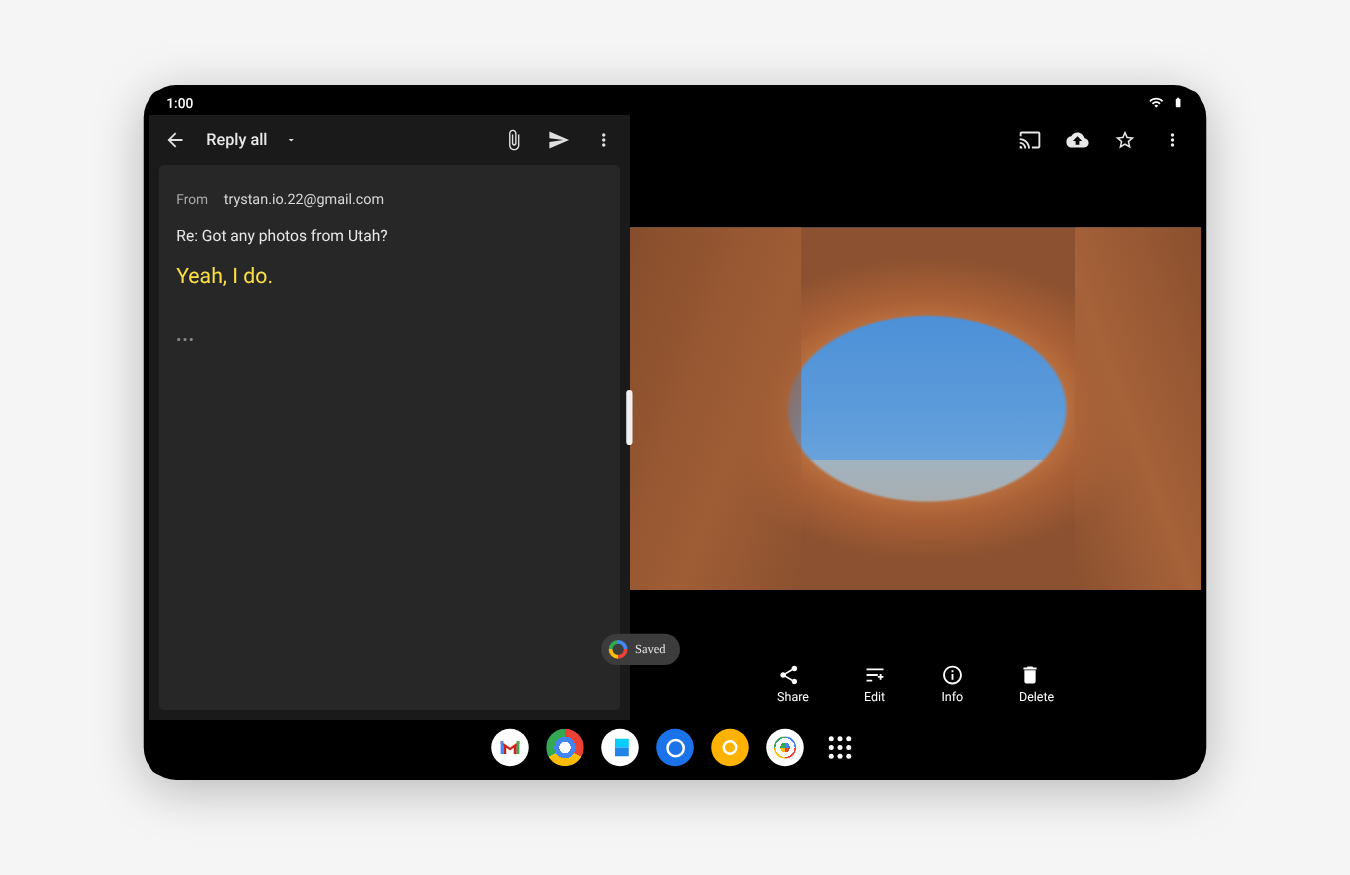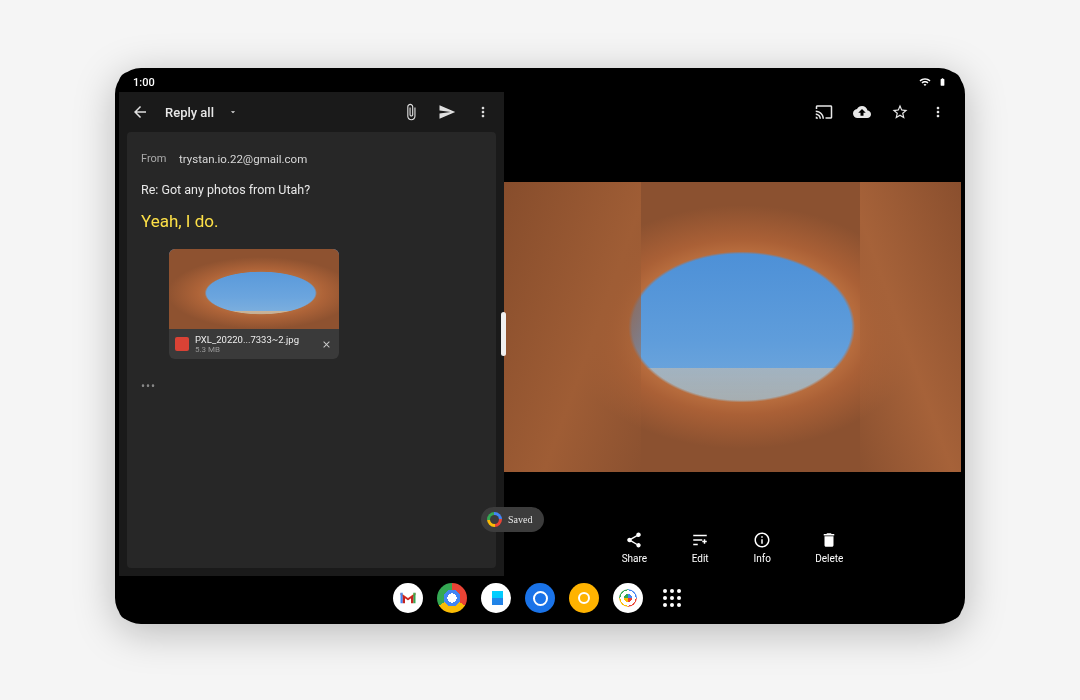--- a/index.html
+++ b/index.html
@@ -81,21 +81,21 @@
     background: #272727;
     border-radius: 4px;
     padding: 14px;
     overflow: hidden;
     display: flex;
     flex-direction: column;
   }
   
   .field-row {
     display: flex;
-    align-items: flex-start;
+    align-items: center;
     padding: 6px 0 10px 0;
     font-size: 11.5px;
     color: #b8b8b8;
   }
   .field-label { width: 38px; color: #aaa; font-size: 11px; }
   .field-value { color: #d8d8d8; }
   
   .to-row { padding: 4px 0 10px 0; display: flex; align-items: center; }
   .chip {
     display: flex;
@@ -245,21 +245,21 @@
     height: 54px;
     display: flex;
     justify-content: center;
     align-items: center;
     gap: 44px;
     padding-bottom: 4px;
   }
   .action-btn {
     display: flex;
     flex-direction: column;
-    align-items: center;
+    align-items: flex-start;
     gap: 4px;
     color: #fff;
     font-size: 10px;
     cursor: pointer;
   }
   .action-btn svg { fill: #fff; }
   
   
   .split-handle {
     position: absolute;
@@ -406,39 +406,20 @@
         </div>
 
         <div class="compose-canvas">
           <div class="field-row">
             <span class="field-label">From</span>
             <span class="field-value">trystan.io.22@gmail.com</span>
           </div>
           <div class="subject">Re: Got any photos from Utah?</div>
           <div class="body-text">Yeah, I do.</div>
 
-          <div class="attachment">
-            <div class="attachment-preview">
-              <div class="arch-sky"></div>
-              <div class="arch-ground"></div>
-              <div class="arch-rock"></div>
-            </div>
-            <div class="attachment-strip">
-              <div class="file-icon"></div>
-              <div class="file-meta">
-                <div class="file-name">PXL_20220...7333~2.jpg</div>
-                <div class="file-size">5.3 MB</div>
-              </div>
-              <div class="remove-attach">
-                <svg width="11" height="11" viewBox="0 0 24 24">
-                    <path d="M19 6.41L17.59 5 12 10.59 6.41 5 5 6.41 10.59 12 5 17.59 6.41 19 12 13.41 17.59 19 19 17.59 13.41 12z"></path>
-                  </svg>
-              </div>
-            </div>
-          </div>
 
           <div class="ellipsis-quoted">•••</div>
         </div>
       </div>
 
       <div class="right-pane">
         <div class="photos-topbar">
           <div class="icon-btn">
             <svg width="18" height="18" viewBox="0 0 24 24">
                 <path d="M21 3H3c-1.1 0-2 .9-2 2v3h2V5h18v14h-7v2h7c1.1 0 2-.9 2-2V5c0-1.1-.9-2-2-2zM1 18v3h3c0-1.66-1.34-3-3-3zm0-4v2c2.76 0 5 2.24 5 5h2c0-3.87-3.13-7-7-7zm0-4v2c4.97 0 9 4.03 9 9h2c0-6.08-4.93-11-11-11z"></path>

